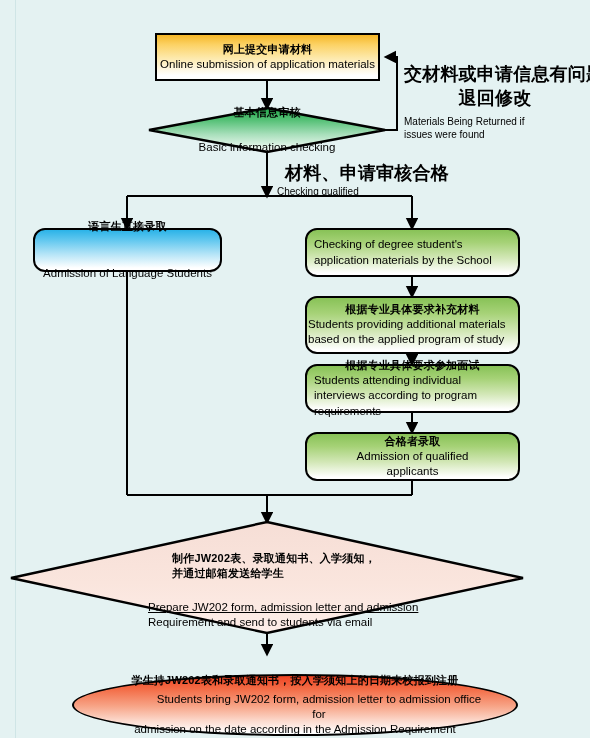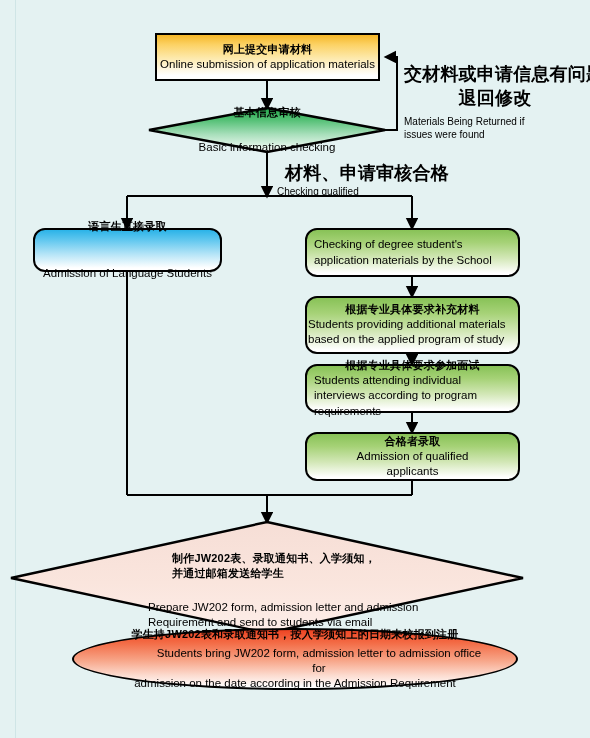--- a/index.html
+++ b/index.html
@@ -214,23 +214,23 @@
   </div>
 
   <div class="node box-round fill-green" style="left:305px; top:432px; width:215px; height:49px; padding:0 23px;">
     <div class="cn">合格者录取</div>
     <div class="en">Admission of qualified applicants</div>
   </div>
 
   <div class="dia-label" style="left:148px; top:543px; width:310px; height:62px; align-items:flex-start;">
     <div class="cn lbl-left" style="padding-left:24px;margin-top:34px;">制作JW202表、录取通知书、入学须知，</div>
     <div class="cn lbl-left" style="padding-left:24px;">并通过邮箱发送给学生</div>
-    <div class="en lbl-left" style="margin-top:19px;">Prepare  JW202 form, admission letter and admission</div>
+    <div class="en lbl-left" style="margin-top:19px;text-decoration:underline;">Prepare  JW202 form, admission letter and admission</div>
     <div class="en lbl-left">Requirement and  send to  students via email</div>
   </div>
 
-  <div class="node oval fill-red" style="left:72px; top:628px; width:446px; height:62px; padding:0 34px;">
+  <div class="node oval fill-red" style="left:72px; top:674px; width:446px; height:62px; padding:0 34px;">
     <div class="cn">学生持JW202表和录取通知书，按入学须知上的日期来校报到注册</div>
     <div class="en" style="margin-top:4px;margin-left:48px;">Students bring JW202 form, admission letter to admission office for</div>
     <div class="en">admission on the date according in the Admission Requirement</div>
   </div>
 
 </div>
 
 </body></html>

